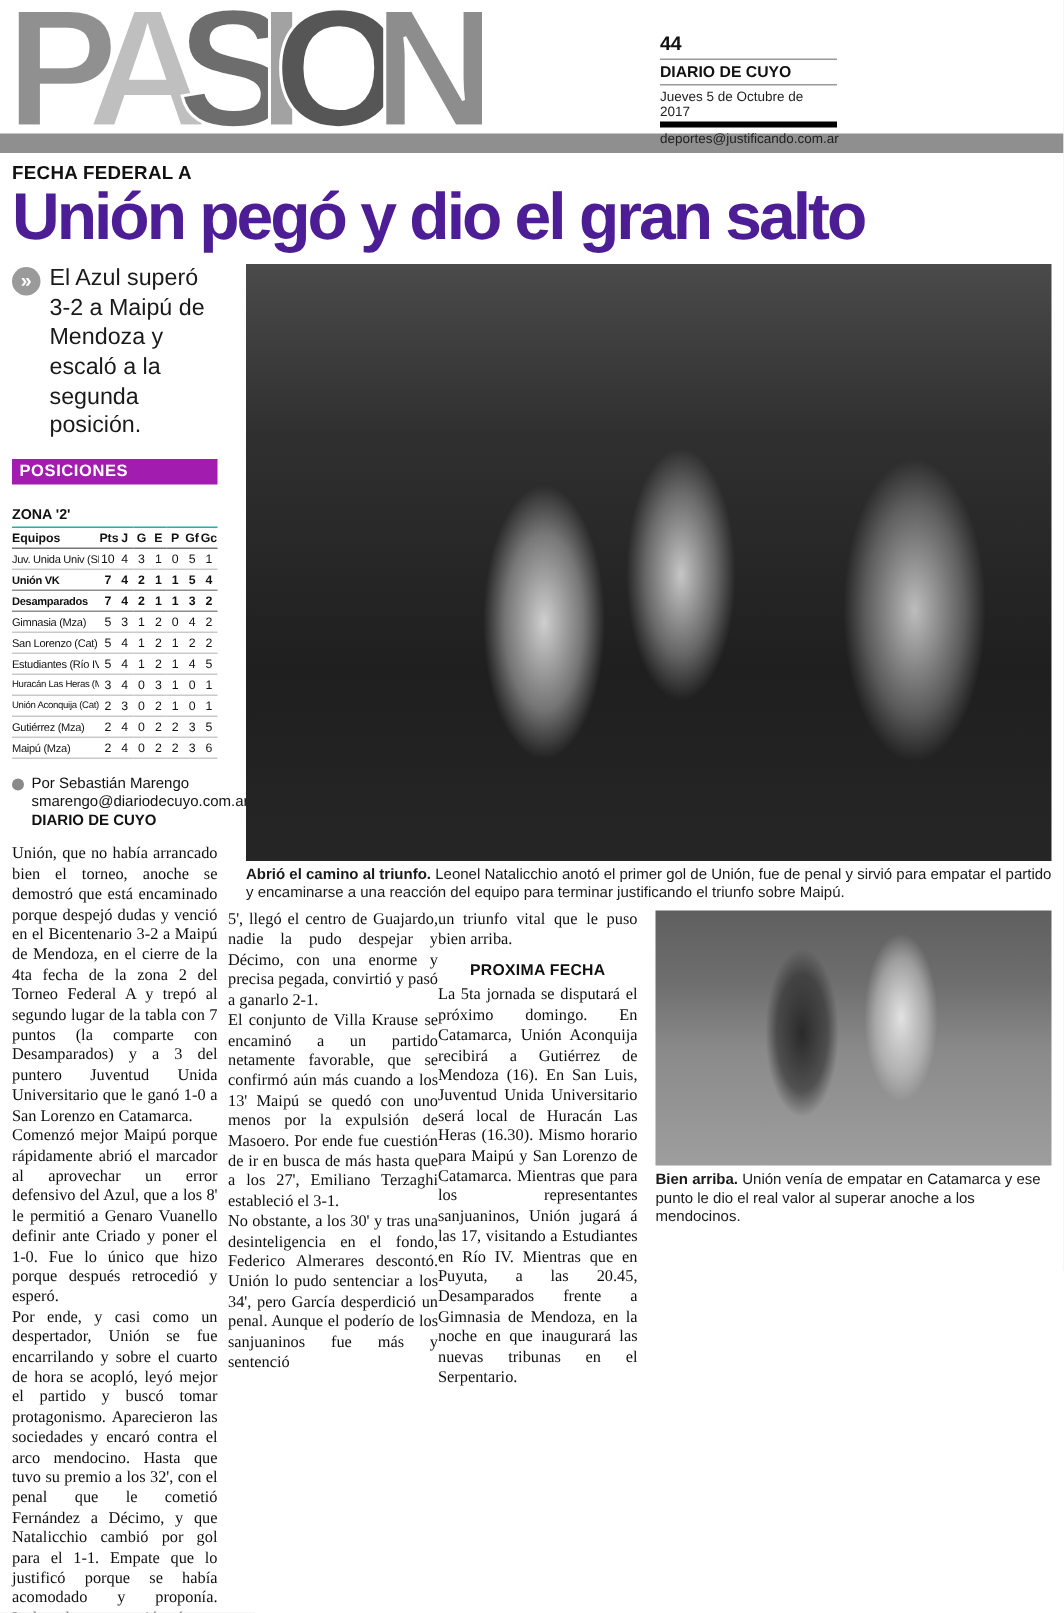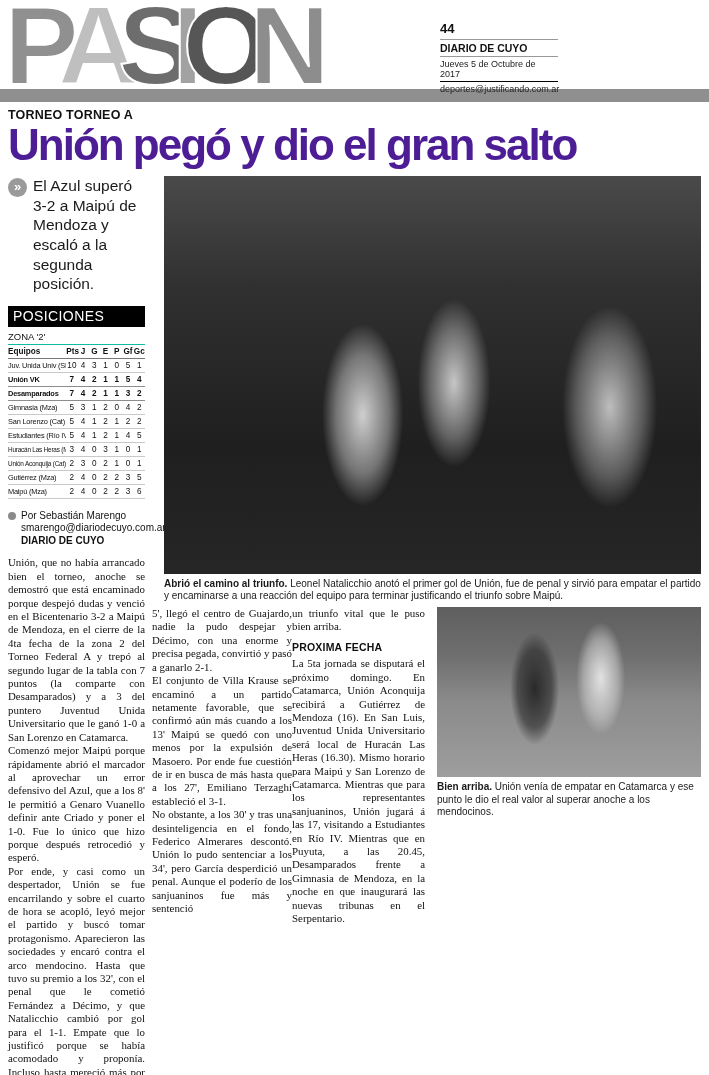--- a/index.html
+++ b/index.html
@@ -13,40 +13,40 @@
   .masthead { height:89px; position:relative;padding-left:40px; }
   .logo { position:absolute; left:4px; top:-10px; font-weight:700; font-size:112px;
           line-height:1; letter-spacing:-0.185em; white-space:nowrap;
           -webkit-text-stroke:2px #fff; }
   .logo span { display:inline-block; }
   .l0{color:#909090;} .l1{color:#bfbfbf;} .l2{color:#6d6d6d;}
   .l3{color:#a2a2a2;} .l4{color:#565656;} .l5{color:#8d8d8d;}
   .mast-info { position:absolute; left:440px; top:21px; width:118px; }
   .mast-page { font-size:13px; font-weight:700; padding-bottom:3px; border-bottom:1px solid #999; }
   .mast-paper { font-size:10.5px; font-weight:700; padding:2px 0 2px; border-bottom:1px solid #999; }
-  .mast-date, .mast-email { font-size:9px; padding:2px 0 2px; border-bottom:1px solid #000000; color:#222; }
+  .mast-date, .mast-email { font-size:9px; padding:2px 0 2px; border-bottom:4px solid #000000; color:#222; }
   .mast-email { border-bottom:none; }
   .gray-band { height:13px; background:#8f8f8f; }
   
   .content { padding:0 8px; }
   .kicker { font-size:12.5px; font-weight:700; margin-top:6px; letter-spacing:0.2px; }
   h1.headline { font-size:44px; font-weight:700; letter-spacing:-2px; line-height:1.02;
                 margin:1px 0 8px; color:#4c1d95; }
   .lead-grid { display:flex; gap:7px; }
   .rail { width:137px; flex:none; }
   .lead-main { flex:1; min-width:0; }
   .deck { display:flex; gap:6px; font-size:15.5px; line-height:1.27; color:#1a1a1a; }
   .deck-icon { width:19px; height:19px; border-radius:50%; background:#9a9a9a; color:#fff;
                font-weight:700; font-size:13px; display:flex; align-items:center;
                justify-content:center; flex:none; margin-top:2px; }
   .deck p { margin:0; }
   .standings { margin-top:12px; }
-  .standings-title { background:#000000; color:#fff; font-weight:400; font-size:14px;
+  .standings-title { background:#a21caf; color:#fff; font-weight:700; font-size:11px;
                      padding:2px 5px 3px; letter-spacing:0.4px; }
-  .zone { font-weight:400; font-size:9.5px; margin:4px 0 2px; }
+  .zone { font-weight:700; font-size:9.5px; margin:15px 0 2px; }
   table.tbl { width:100%; border-collapse:collapse; table-layout:fixed; font-size:8.2px; }
   .tbl col.c-team{width:57px;} .tbl col.c-n{width:11px;}
   .tbl th { border-top:1px solid #14b8a6; border-bottom:1px solid #777; font-weight:700;
             padding:2px 0; text-align:center; }
   .tbl th.team, .tbl td.team { text-align:left; overflow:hidden; white-space:nowrap; }
   .tbl td { border-bottom:1px solid #c9c9c9; padding:2px 0; text-align:center; white-space:nowrap; }
   .tbl td.team { font-size:7.4px; letter-spacing:-0.2px; }
   .tbl tr.tight td.team { font-size:6.4px; }
   .tbl tr.bold td { font-weight:700; border-bottom:1px solid #8d8d8d; }
   .byline { display:flex; gap:5px; margin-top:11px; font-size:10px; line-height:12.5px; }
@@ -69,21 +69,21 @@
       radial-gradient(ellipse 34px 78px at 62% 42%, #e2e2e2 0%, rgba(210,210,210,0.5) 50%, transparent 72%),
       linear-gradient(180deg,#5f5f5f 0%,#6e6e6e 28%,#8a8a8a 55%,#9e9e9e 100%); }
   figcaption { font-size:10px; line-height:12.6px; margin-top:4px; color:#1a1a1a;
                font-family:"Liberation Sans", sans-serif; }
   figcaption b { font-weight:700; }
   
   .three-row { display:flex; gap:0; margin-top:4px; }
   .colA { width:140px; flex:none; }
   .colB { width:133px; flex:none; }
   .photo2fig { flex:1; min-width:0; }
-  .next-head { text-align:left; font-family:"Liberation Sans", sans-serif; font-weight:700;
+  .next-head { text-align:center; font-family:"Liberation Sans", sans-serif; font-weight:700;
                font-size:10.5px; margin:7px 0 3px; letter-spacing:0.2px; }
 </style>
 </head>
 <body>
 
 <div class="page">
 
   <header class="masthead">
     <div class="logo">
       <span class="l0">P</span><span class="l1">A</span><span class="l2">S</span><span class="l3">I</span><span class="l4">Ó</span><span class="l5">N</span>
@@ -91,21 +91,21 @@
     <div class="mast-info">
       <div class="mast-page">44</div>
       <div class="mast-paper">DIARIO DE CUYO</div>
       <div class="mast-date">Jueves 5 de Octubre de 2017</div>
       <div class="mast-email">deportes@justificando.com.ar</div>
     </div>
   </header>
   <div class="gray-band"></div>
 
   <main class="content">
-    <div class="kicker">TORNEO TORNEO A</div>
+    <div class="kicker">FECHA FEDERAL A</div>
     <h1 class="headline">Unión pegó y dio el gran salto</h1>
 
     <div class="lead-grid">
 
       <aside class="rail">
         <div class="deck">
           <span class="deck-icon">»</span>
           <p>El Azul superó 3-2 a Maipú de Mendoza y escaló a la segunda posición.</p>
         </div>
 

